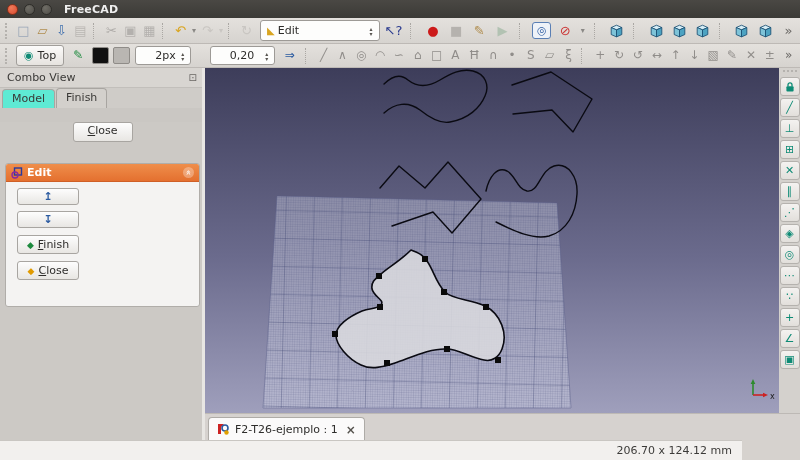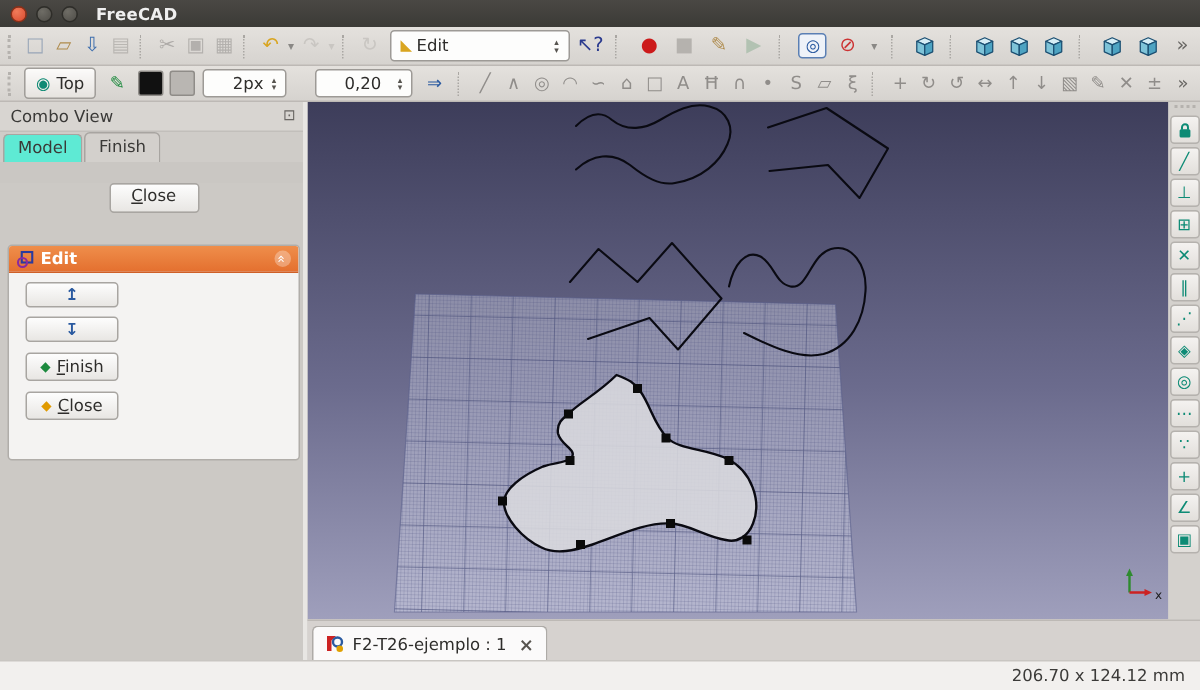--- a/index.html
+++ b/index.html
@@ -87,21 +87,21 @@
 
   
   .tabbar{position:absolute;left:205px;top:413px;width:652px;height:27px;background:#d6d2cf;
     border-top:1px solid #bdb9b5;box-sizing:border-box;}
   .doctab{position:absolute;left:3px;top:3px;height:23px;display:inline-flex;align-items:center;
     background:#fbfafa;border:1px solid #aeaba7;border-bottom:none;border-radius:4px 4px 0 0;padding:0 8px;}
   .doctab .dlabel{font-size:11px;color:#2e2d2b;margin:0 8px 0 5px;}
   .doctab .tab-close{font-size:12px;font-weight:bold;color:#57544f;}
 
   
-  .statusbar{position:absolute;left:0;top:440px;width:800px;height:20px;background:#f2f0ee;
+  .statusbar{position:absolute;left:0;top:440px;width:742px;height:20px;background:#f2f0ee;
     border-top:1px solid #c9c6c2;box-sizing:border-box;display:flex;align-items:center;justify-content:flex-end;}
   .statusbar .dims{font-size:11px;color:#3c3b39;margin-right:10px;}
 
   svg text{font-family:"DejaVu Sans","Liberation Sans",sans-serif;}
   .hiddefs{position:absolute;width:0;height:0;overflow:hidden;}
 </style>
 </head>
 <body>
 
 <svg class="hiddefs" aria-hidden="true">

